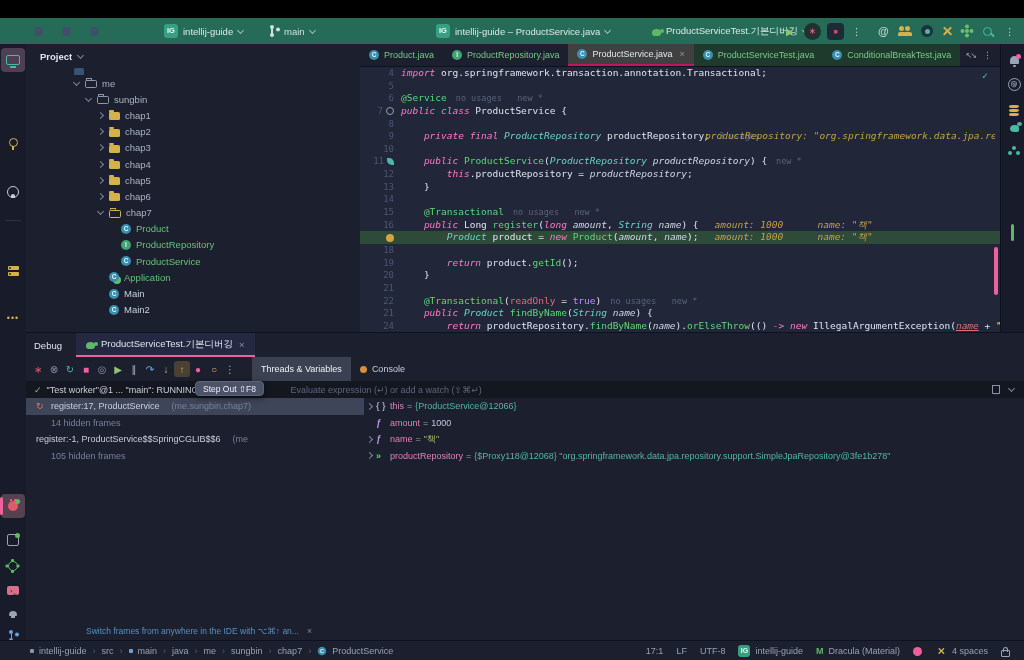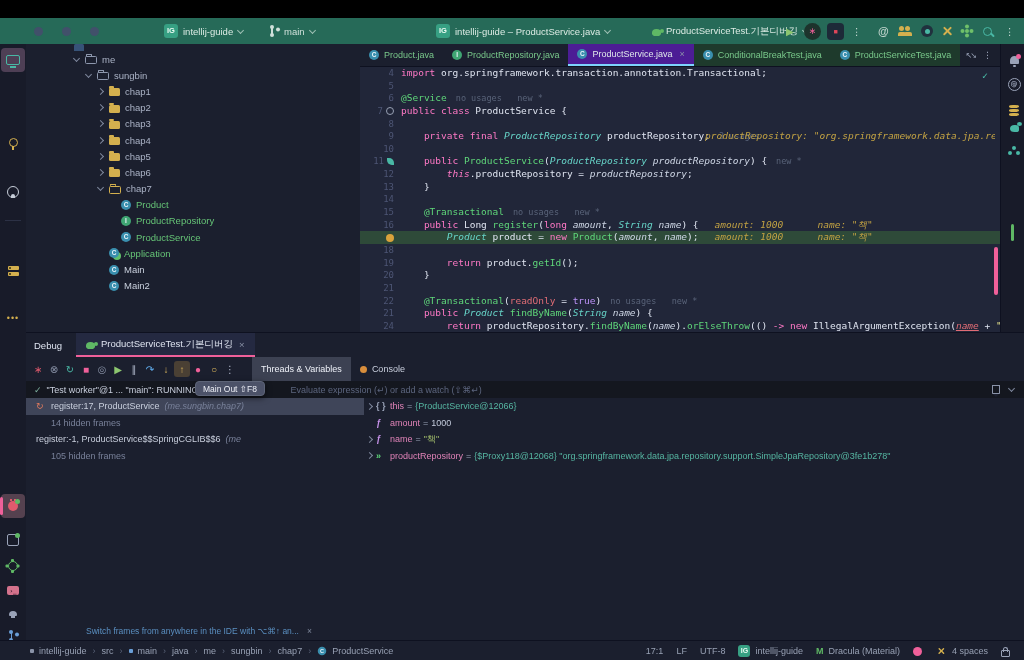--- a/index.html
+++ b/index.html
@@ -102,29 +102,29 @@
   #pp-header{height:24px;display:flex;align-items:center;gap:6px;padding-left:14px;color:#dfe4f0;font-size:9.5px;font-weight:bold;}
   .tree-row{position:relative;height:16.2px;display:flex;align-items:center;font-size:9.5px;color:#aab2c5;white-space:nowrap;}
   .tree-row .lbl{margin-left:5px;}
   .tree-row .lbl.green{color:#66c577;}
   .tree-row .lbl.plain{color:#c9d0dd;}
   
   #editor{left:360px;top:44px;width:640px;height:288px;background:#212639;}
   #tabbar{height:22px;background:#1b1f2e;border-bottom:1px solid #0e1120;display:flex;align-items:stretch;font-size:9px;}
   .etab{display:flex;align-items:center;gap:5px;padding:0 9px;color:#79c98b;position:relative;}
   .etab .close{color:#8a93a8;font-size:9px;margin-left:2px;}
-  .etab.active{background:#4c1d95;color:#dfe8ea;border-bottom:2px solid #7dd3fc;}
+  .etab.active{background:#404040;color:#dfe8ea;border-bottom:2px solid #be185d;}
   .etab.test{background:#1e3a2c;}
   #tab-right{margin-left:auto;display:flex;align-items:center;gap:8px;padding-right:8px;color:#9aa3b8;}
   #code{position:relative;height:265px;font-family:"DejaVu Sans Mono",monospace;font-size:9.5px;}
   .cl{position:relative;display:flex;height:12.65px;line-height:12.65px;white-space:pre;}
   .cl.exec{background:#2e4a39;}
   .gut{flex:none;width:34px;display:flex;justify-content:flex-end;align-items:center;gap:3px;padding-right:7px;color:#4d5574;font-size:9px;}
   .src-line{color:#dfe4f0;}
-  .tk-k{color:#ff79c6;}
+  .tk-k{color:#ff79c6;font-style:italic;}
   .tk-ki{color:#ff79c6;font-style:italic;}
   .tk-t{color:#66d3c7;font-style:italic;}
   .tk-f{color:#5fd77a;}
   .tk-a{color:#5fd77a;}
   .tk-s{color:#ece88f;}
   .tk-n{color:#bd93f9;}
   .tk-p{color:#cdd5e4;font-style:italic;}
   .tk-r{color:#e06c75;}
   .tk-u{color:#e06c75;text-decoration:underline;font-style:italic;}
   .tk-inlay{color:#596379;font-size:8.5px;margin-left:9px;}
@@ -150,21 +150,21 @@
   #eval-input{flex:1;color:#5c657e;padding-left:84px;white-space:nowrap;overflow:hidden;}
   #eval-right{display:flex;align-items:center;gap:9px;padding-right:10px;}
   #stepout-tip{position:absolute;left:169px;top:0px;background:#4c5268;border:1px solid #5d6477;border-radius:4px;
      padding:1.5px 7px;font-size:8.5px;color:#eceef5;box-shadow:0 2px 6px rgba(0,0,0,.55);z-index:5;white-space:nowrap;}
   #dbg-content{display:flex;}
   #frames{width:338px;flex:none;}
   .frame-row{height:16.5px;display:flex;align-items:center;padding-left:10px;font-size:9px;white-space:nowrap;overflow:hidden;}
   .frame-row .fi{width:11px;margin-right:4px;color:#de7a5e;font-size:9px;}
   .frame-row.sel{background:#3f4559;}
   .frame-row.green{background:#2d4a38;}
-  .frame-row .loc{color:#788099;font-style:italic;margin-left:5px;}
+  .frame-row .loc{color:#788099;margin-left:12px;}
   .frame-row.dim{color:#788099;padding-left:25px;}
   #vars{flex:1;}
   .var-row{height:16.5px;display:flex;align-items:center;font-size:9px;white-space:nowrap;overflow:hidden;}
   .var-row .vchv{width:10px;margin-right:2px;display:inline-flex;justify-content:center;}
   .var-row .vic{width:14px;color:#c792ea;font-style:italic;font-weight:bold;}
   .var-row .vic.braces{color:#9aa3b8;font-style:normal;}
   .var-row .vic.watch{color:#5fd77a;font-style:normal;}
   .var-row .vname{color:#e083b8;}
   .var-row .veq{color:#9aa3b8;margin:0 3px;}
   .val-ref{color:#56b6a2;}
@@ -276,20 +276,24 @@
       </div>
     <div class="stripe-btn" style="top:557px">
         <span class="ci ic-lamp"></span>
       </div>
     <div class="stripe-btn" style="top:580px;color:#6a9fd8">
         <span class="ci ic-branch"></span>
       </div>
   </div>
 
   <div class="abs" id="project-panel">
+    <div id="pp-header">
+      <span>Project</span>
+      <span class="chv d grey"></span>
+    </div>
     <div id="pp-tree">
         <div class="tree-row" style="height: 7px; overflow: hidden; opacity: 0.55;">
           <span style="width: 48px; flex: 0 0 auto;"></span>
           <span style="width: 0px;"></span>
           <span class="ci ic-src"></span>
           <span class="lbl "></span>
         </div>
         <div class="tree-row">
           <span style="width: 48px; flex: 0 0 auto;"></span>
           <span class="chv grey d" style="margin-right: 6px;"></span>
@@ -394,25 +398,25 @@
             <span class="ci cc cc-iface">I</span>
             <span>ProductRepository.java</span>
           </div>
           <div class="etab active">
             <span class="ci cc cc-class">C</span>
             <span>ProductService.java</span>
             <span class="close">×</span>
           </div>
           <div class="etab  test">
             <span class="ci cc cc-class">C</span>
-            <span>ConditionalBreakTest.java</span>
+            <span>ProductServiceTest.java</span>
           </div>
           <div class="etab  test">
             <span class="ci cc cc-class">C</span>
-            <span>ProductServiceTest.java</span>
+            <span>ConditionalBreakTest.java</span>
           </div>
         </div>
       <div id="tab-right">
         <span class="ic-expand">↖↘</span>
         <span>⋮</span>
       </div>
     </div>
     <div id="code">
       <span id="inspect-ok">✓</span>
       <div id="scroll-thumb"></div>
@@ -495,21 +499,21 @@
     <div id="dbg-evalrow">
       <div id="thread-sel">
         <span class="ck">✓</span>
         <span>"Test worker"@1 ... "main": RUNNING</span>
       </div>
       <div id="eval-input">Evaluate expression (↵) or add a watch (⇧⌘↵)</div>
       <div id="eval-right">
         <span class="ci ic-flag"></span>
         <span class="chv d grey"></span>
       </div>
-      <div id="stepout-tip">Main Out ⇧F8</div>
+      <div id="stepout-tip">Step Out ⇧F8</div>
     </div>
     <div id="dbg-content">
       <div id="frames">
           <div class="frame-row sel">
             <span class="fi">↻</span>
             <span>register:17, ProductService</span>
             <span class="loc">(me.sungbin.chap7)</span>
           </div>
           <div class="frame-row dim">
             <span>14 hidden frames</span>

